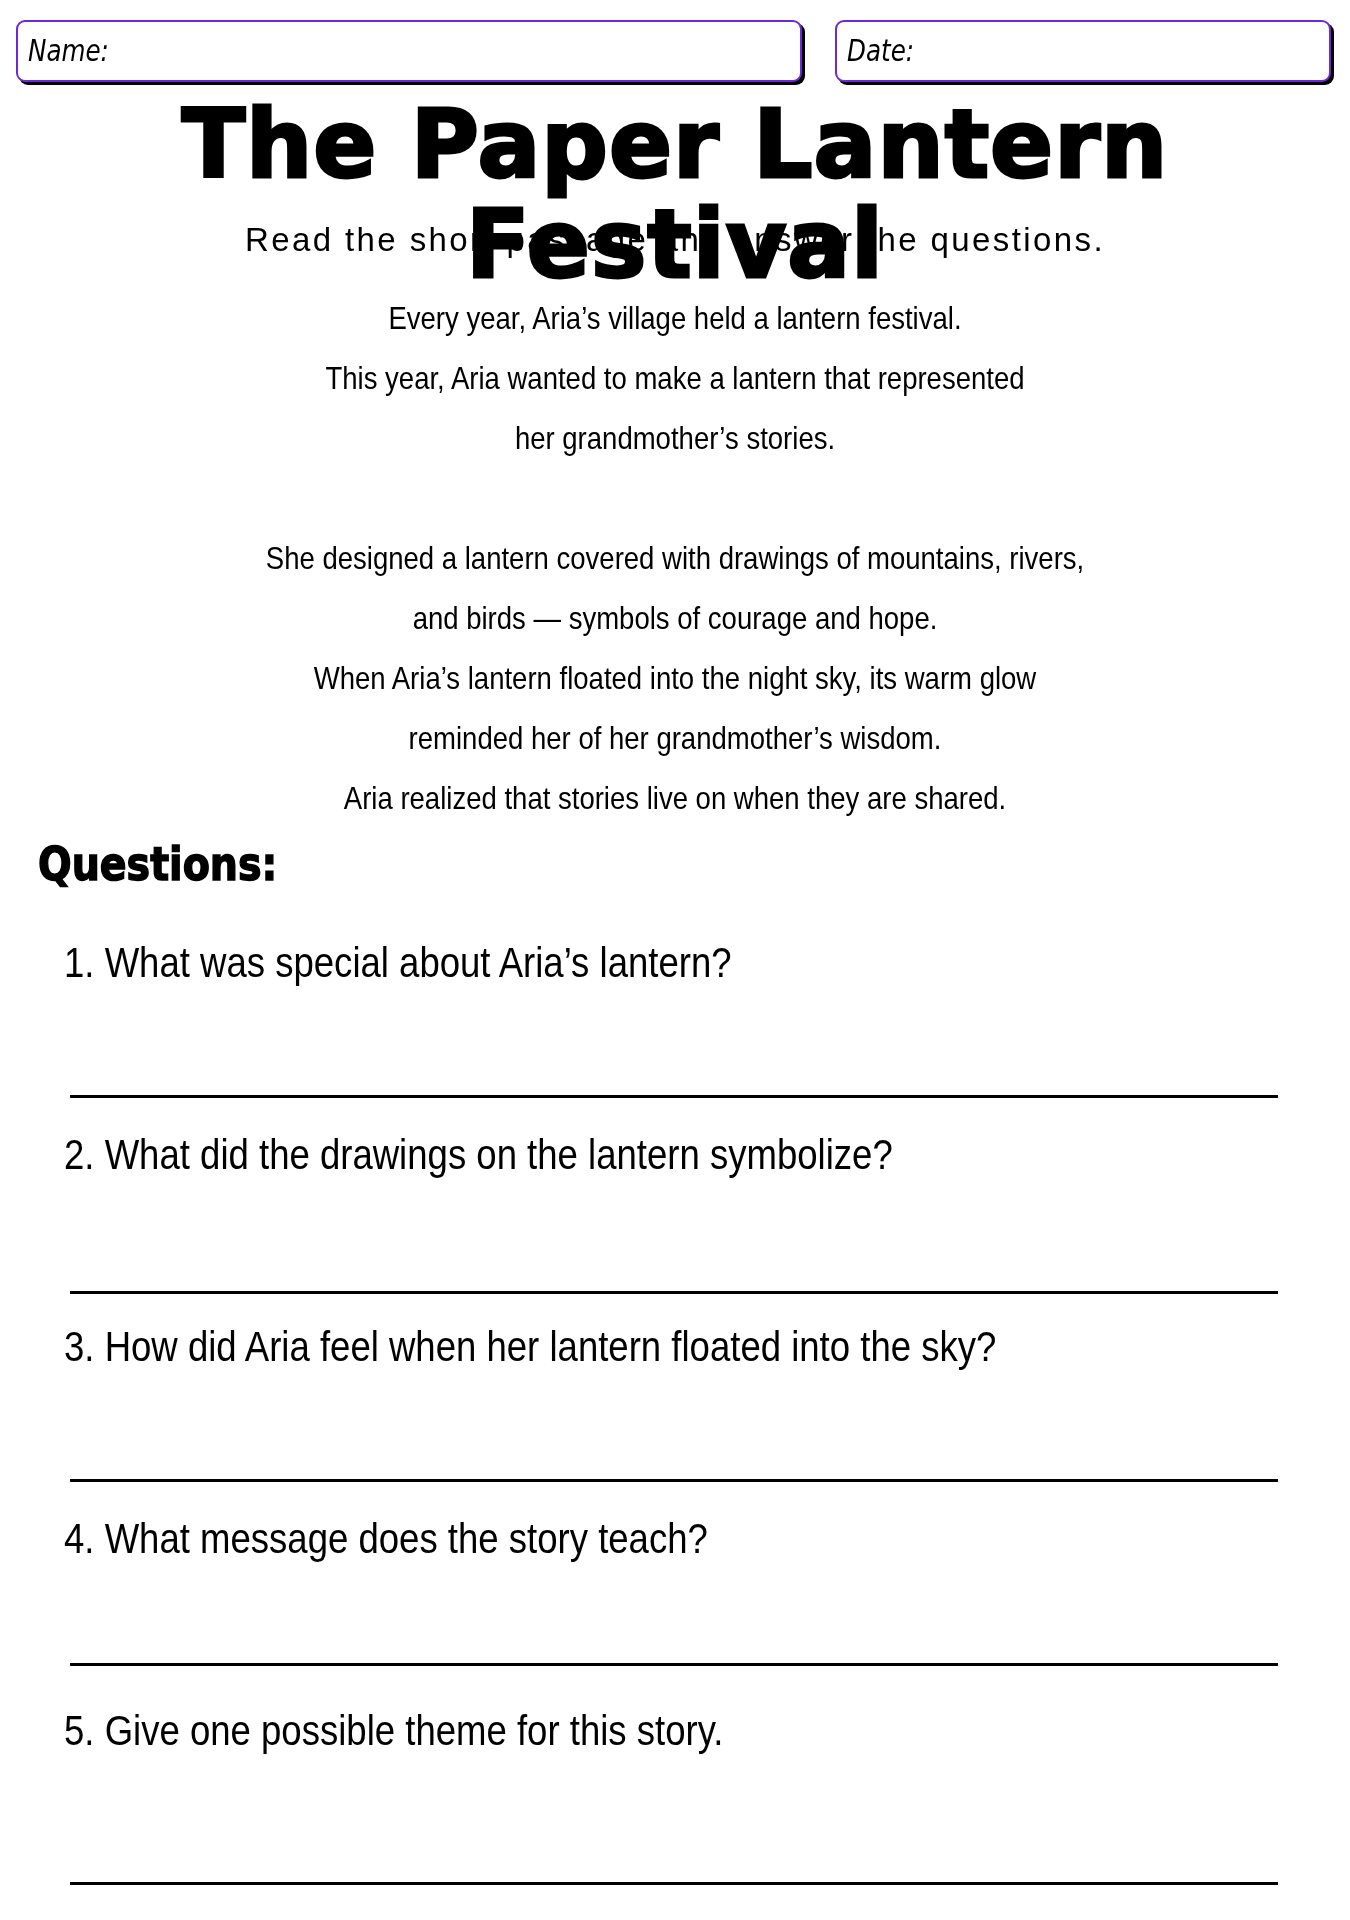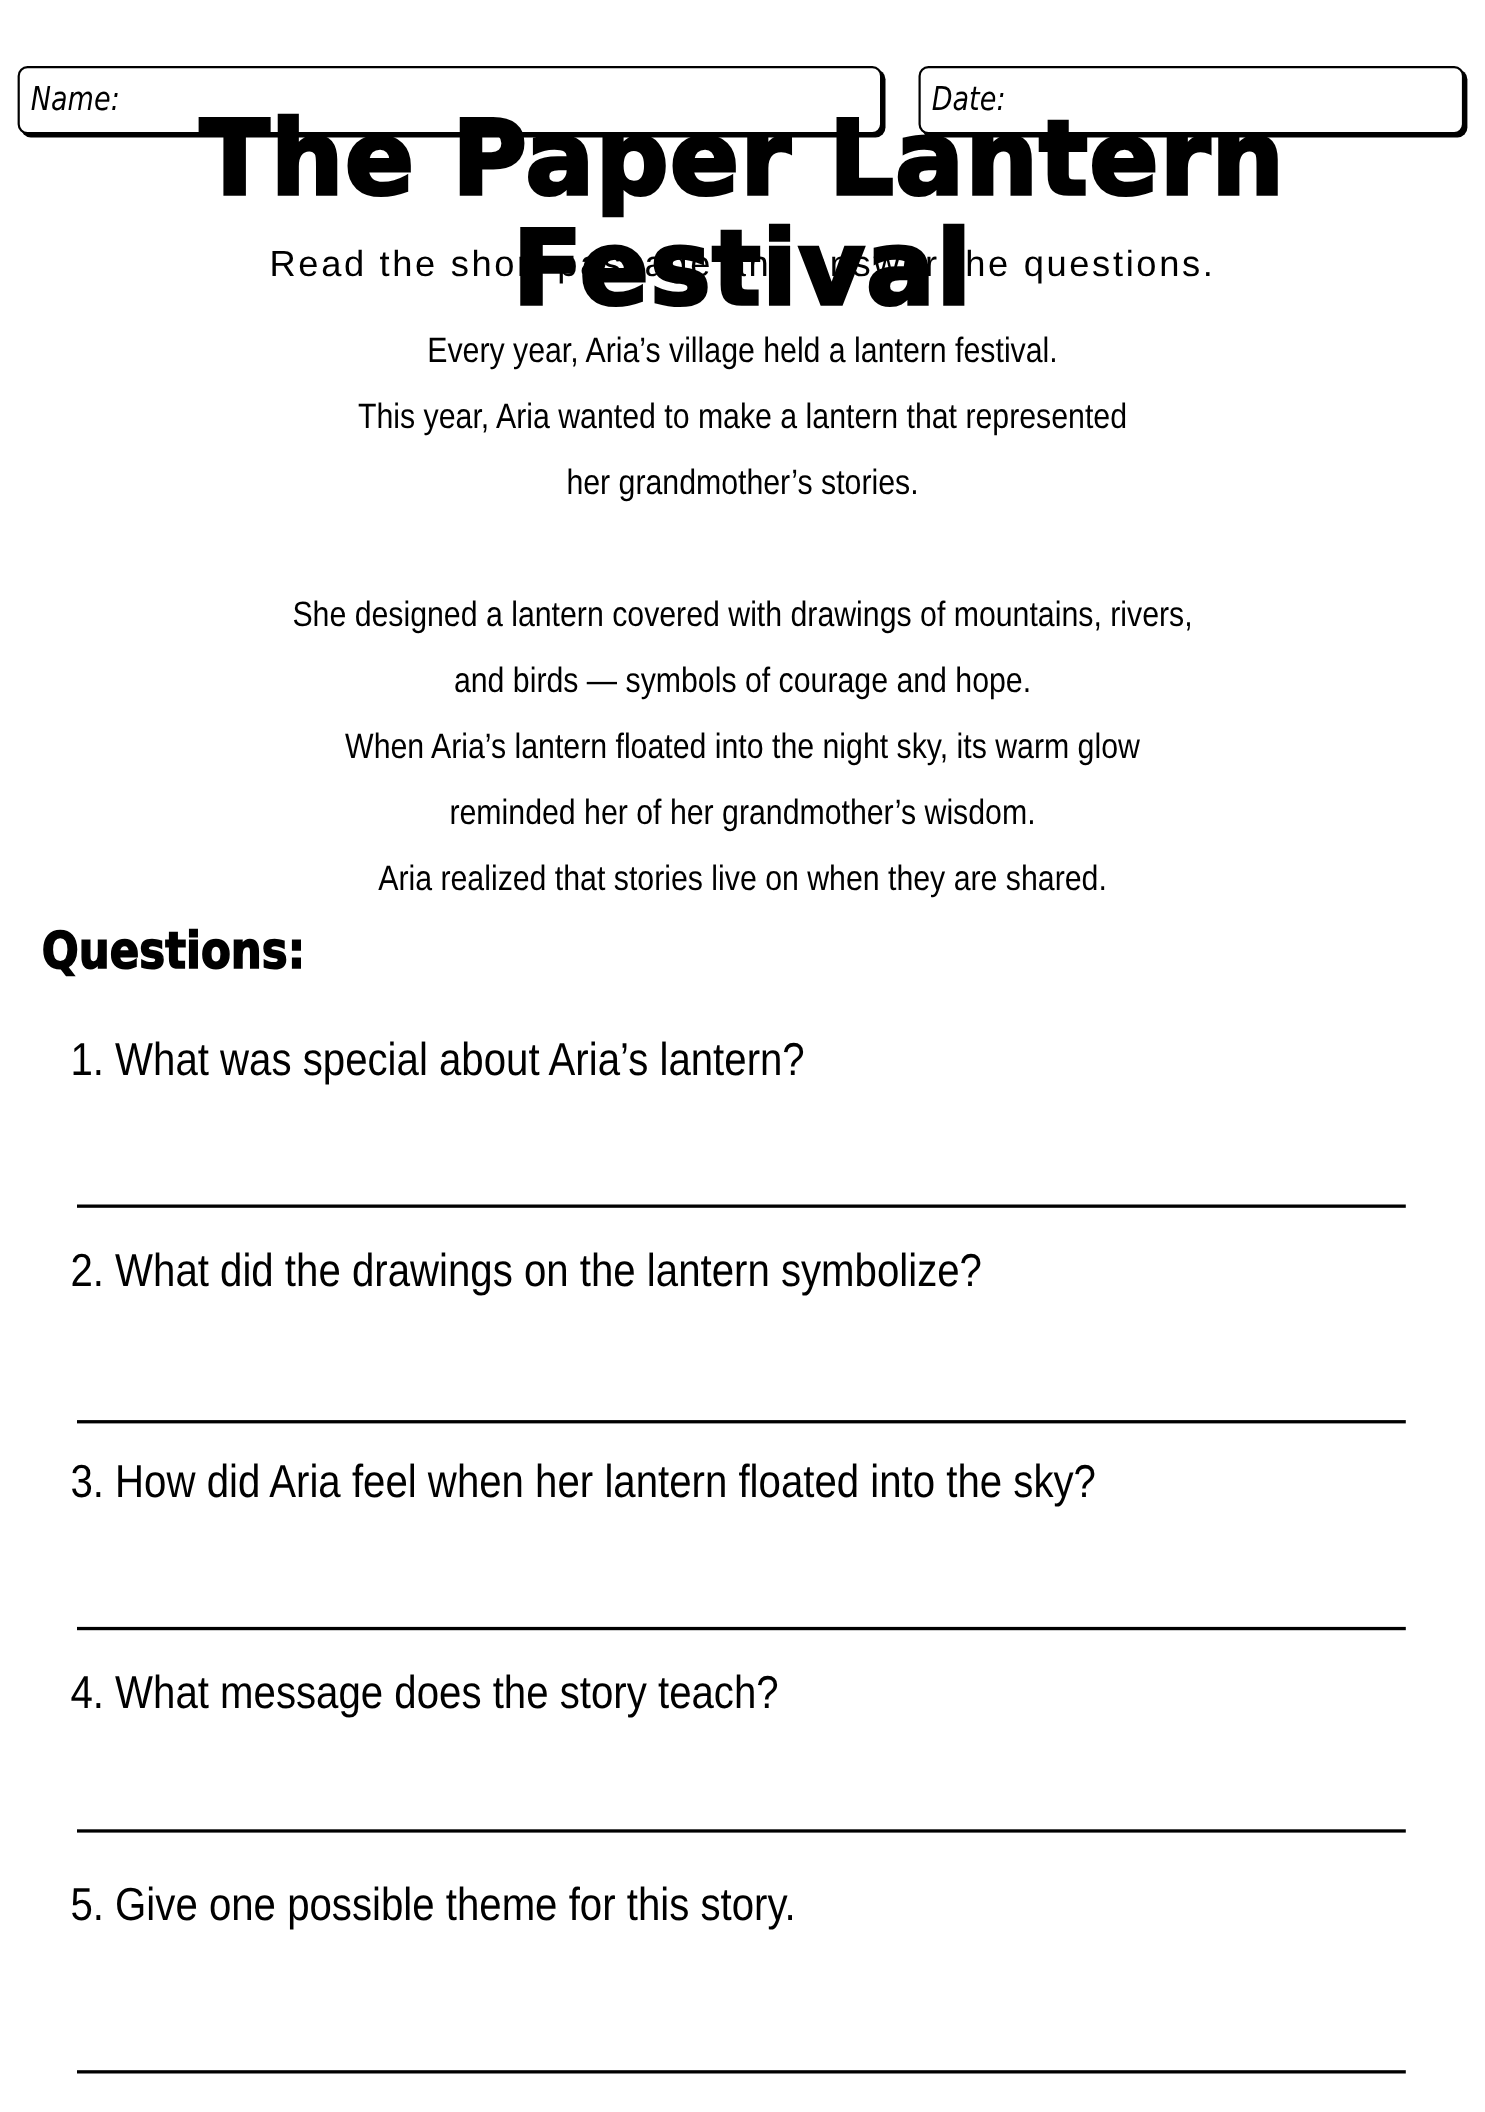--- a/index.html
+++ b/index.html
@@ -12,26 +12,25 @@
       height: 1920px;
       position: relative;
       overflow: hidden;
       color: #000000;
       font-family: "DejaVu Sans", sans-serif;
     }
     .field-box {
       position: absolute;
       top: 20px;
       height: 62px;
-      border: 2px solid #000000;
+      border: 2px solid #6d28d9;
       border-radius: 9px;
       box-shadow: 3px 3px 0 #000;
       box-sizing: border-box;
       background: #fff;
-      margin-top: 40px;
     }
     .field-box.name { left: 16px; width: 786px; }
     .field-box.date { left: 835px; width: 496px; }
     .field-label {
       position: absolute;
       left: 10px;
       top: 9px;
       font-family: "DejaVu Sans", sans-serif;
       font-style: italic;
       font-size: 30px;

